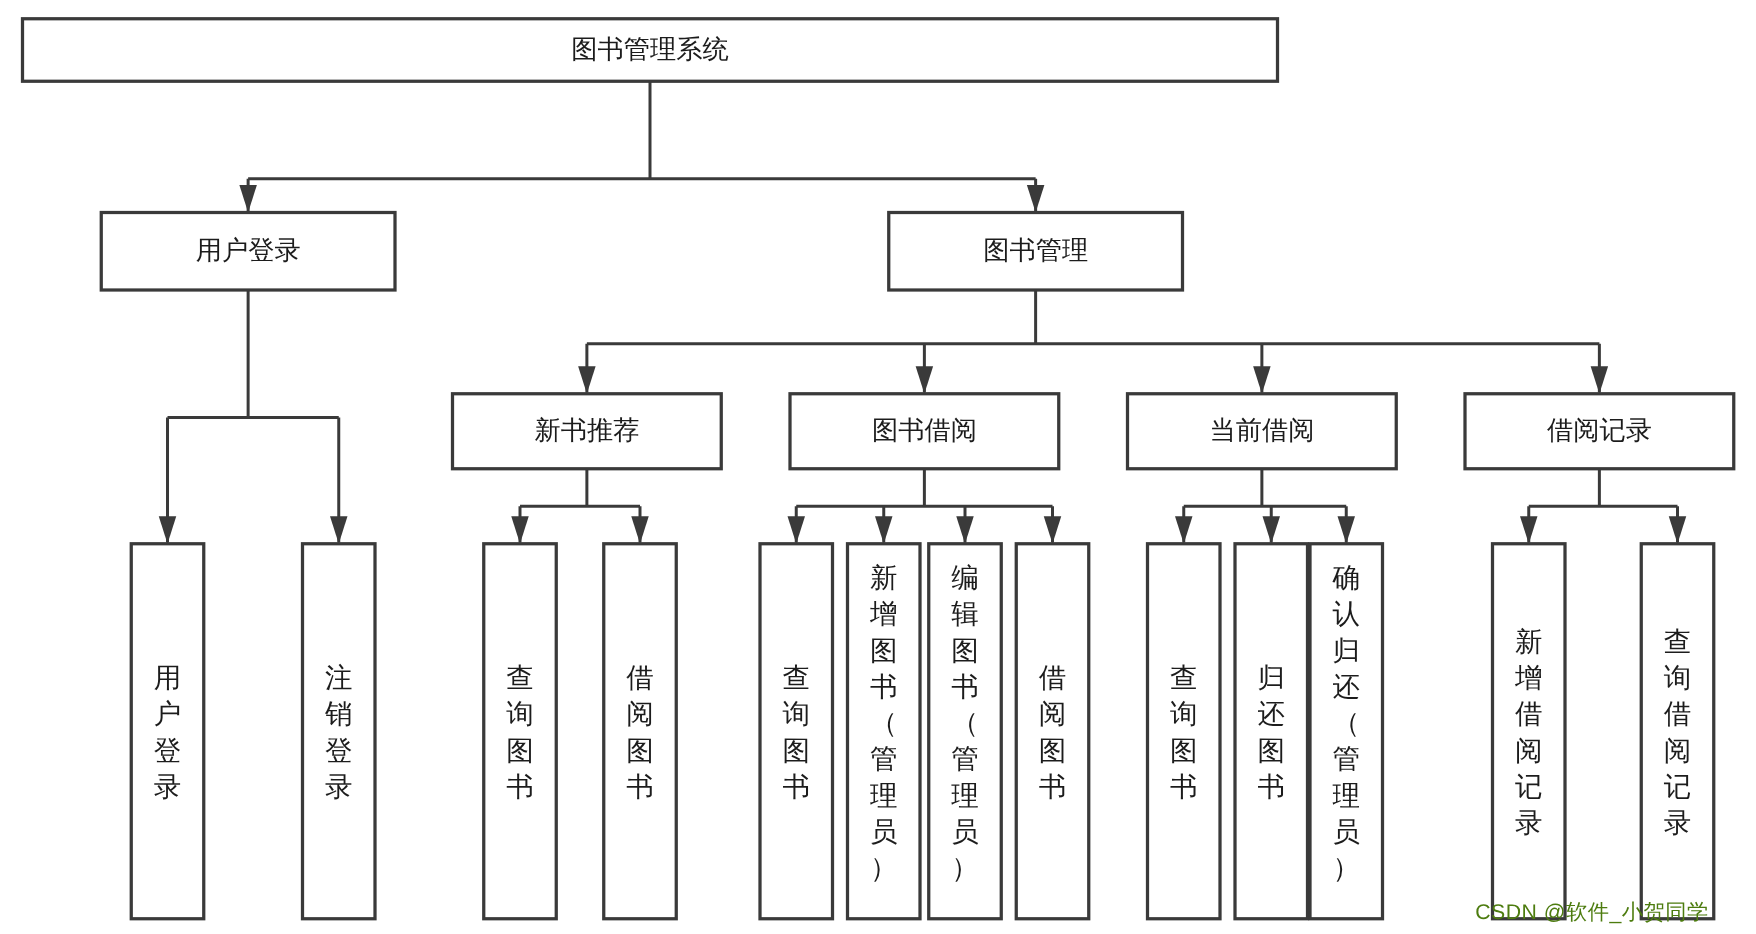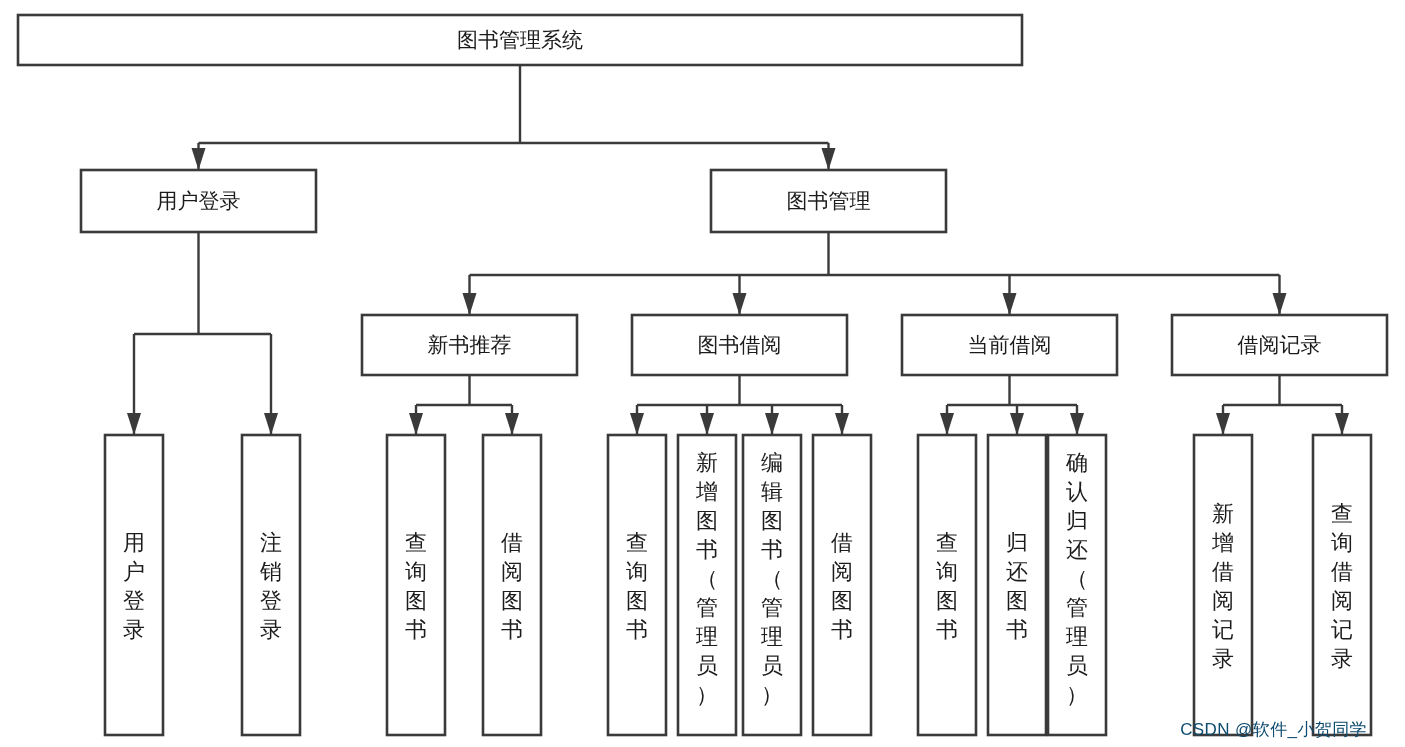--- a/index.html
+++ b/index.html
@@ -54,21 +54,21 @@
     font-size: 22px;
     fill: #1c1c1c;
     text-anchor: middle;
   }
   .watermark {
     position: absolute;
     right: 8px;
     bottom: 6px;
     font-family: "Liberation Sans", sans-serif;
     font-size: 17px;
-    color: #0c4a6e;
+    color: #4d7c0f;
     letter-spacing: 0.4px;
     white-space: nowrap;
     user-select: none;
   }
 </style>
 </head>
 <body>
 
 <div id="diagram-root">
 

